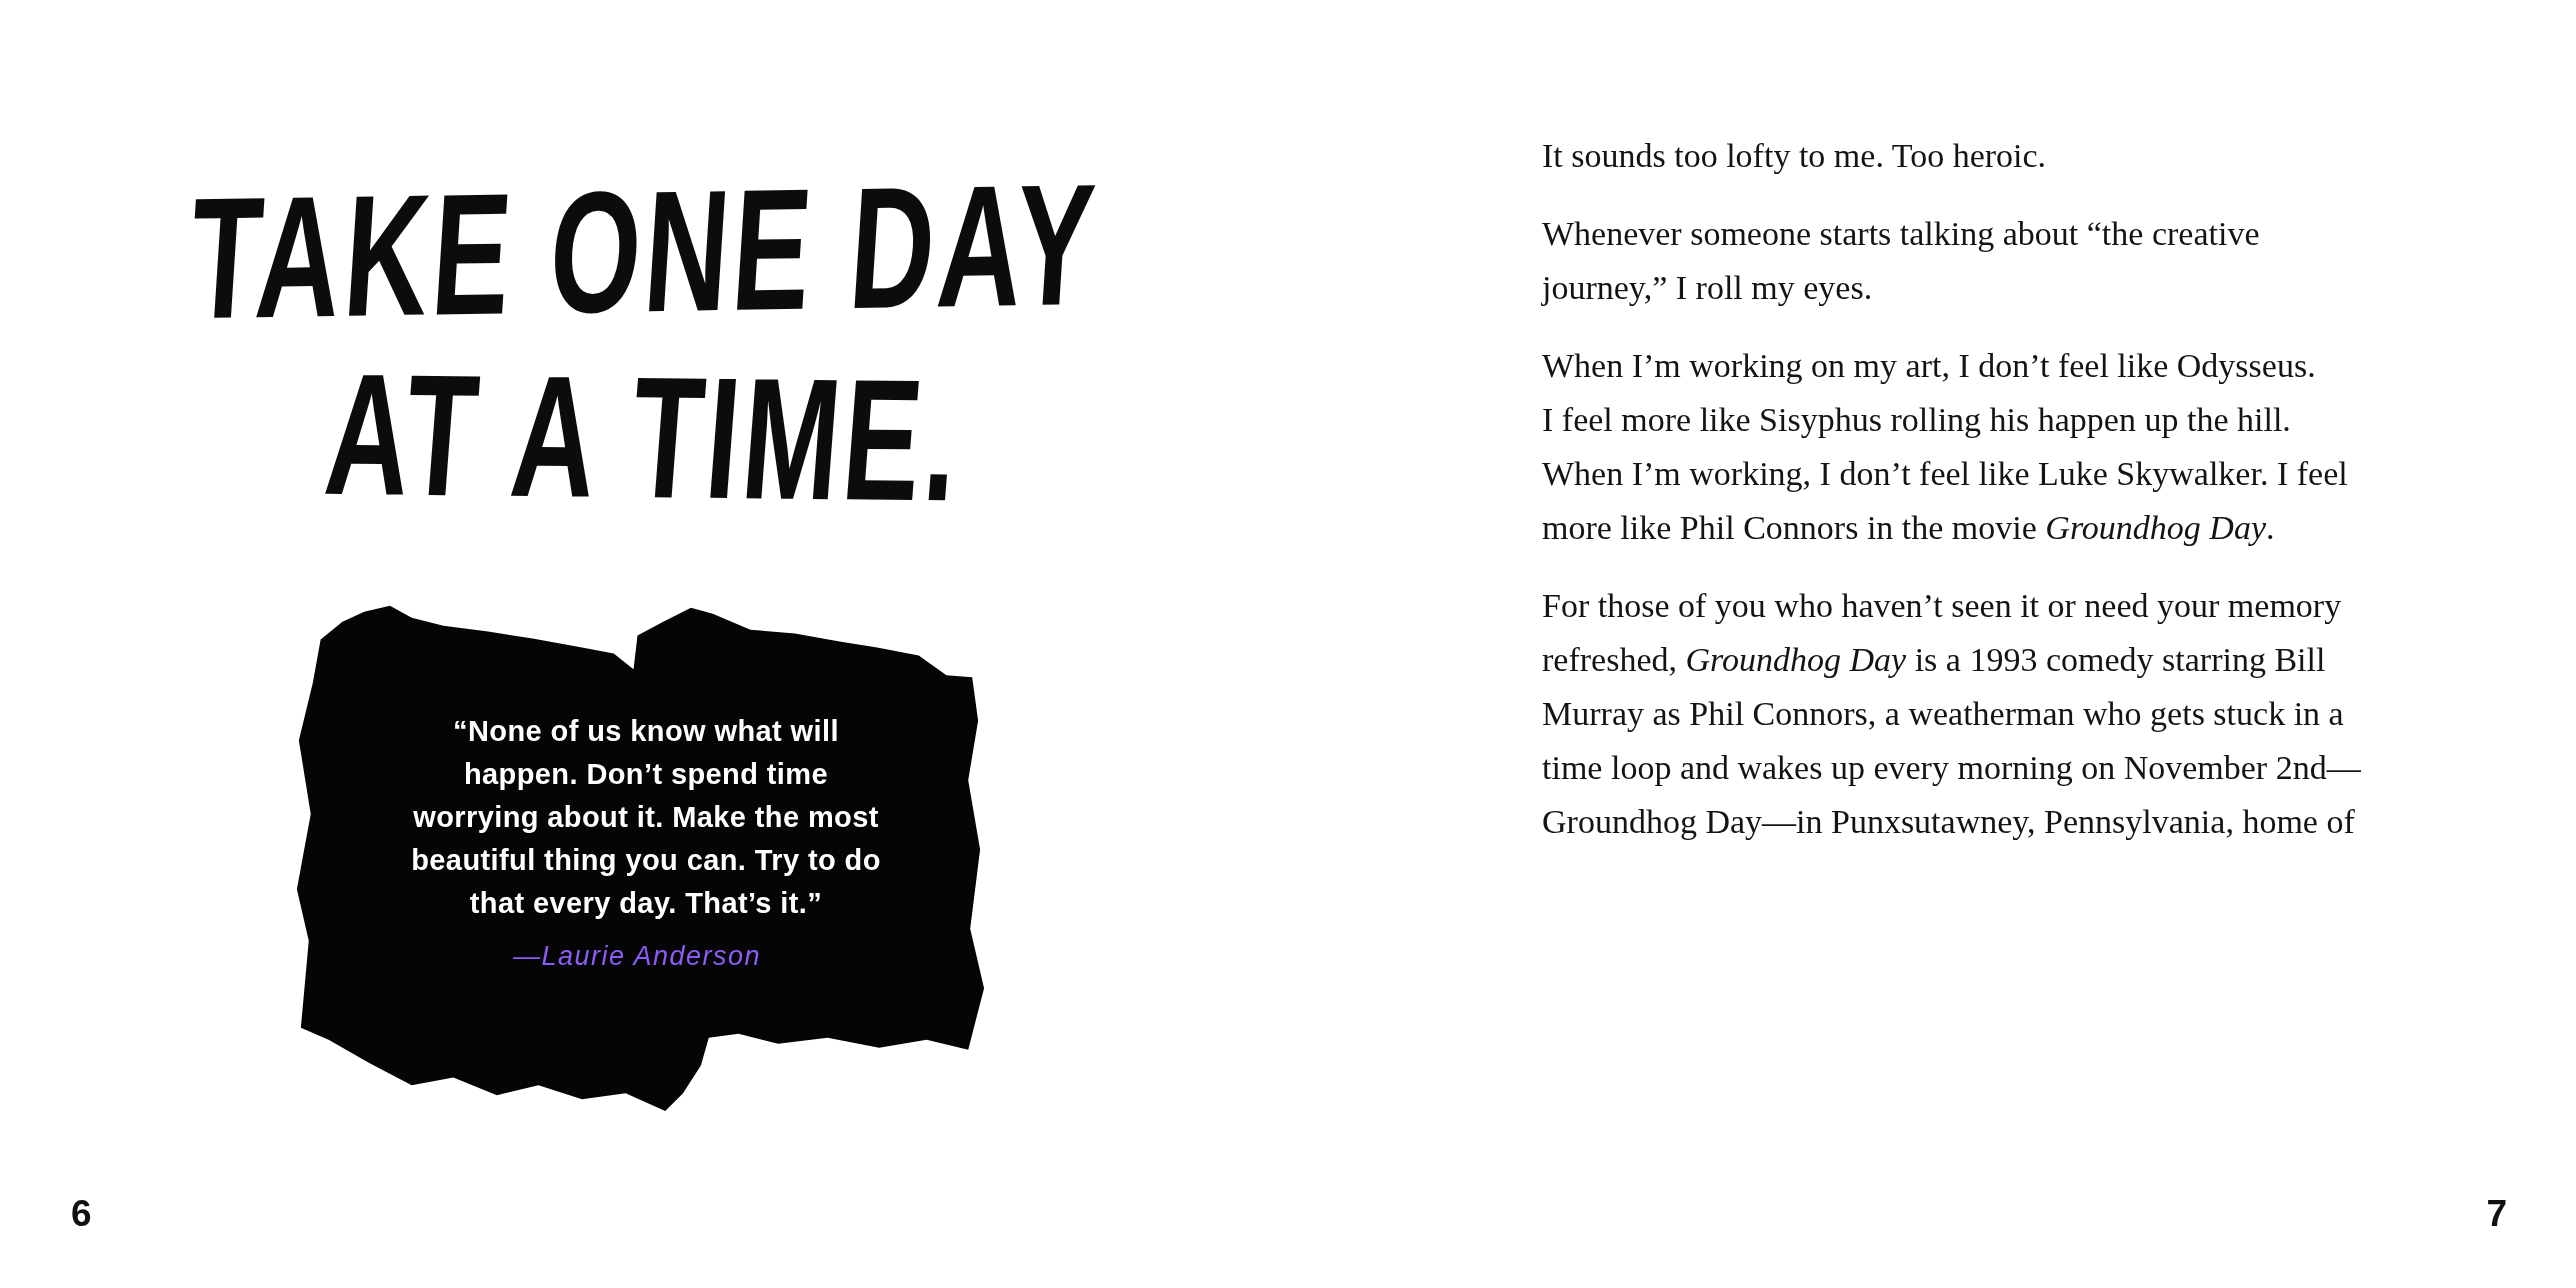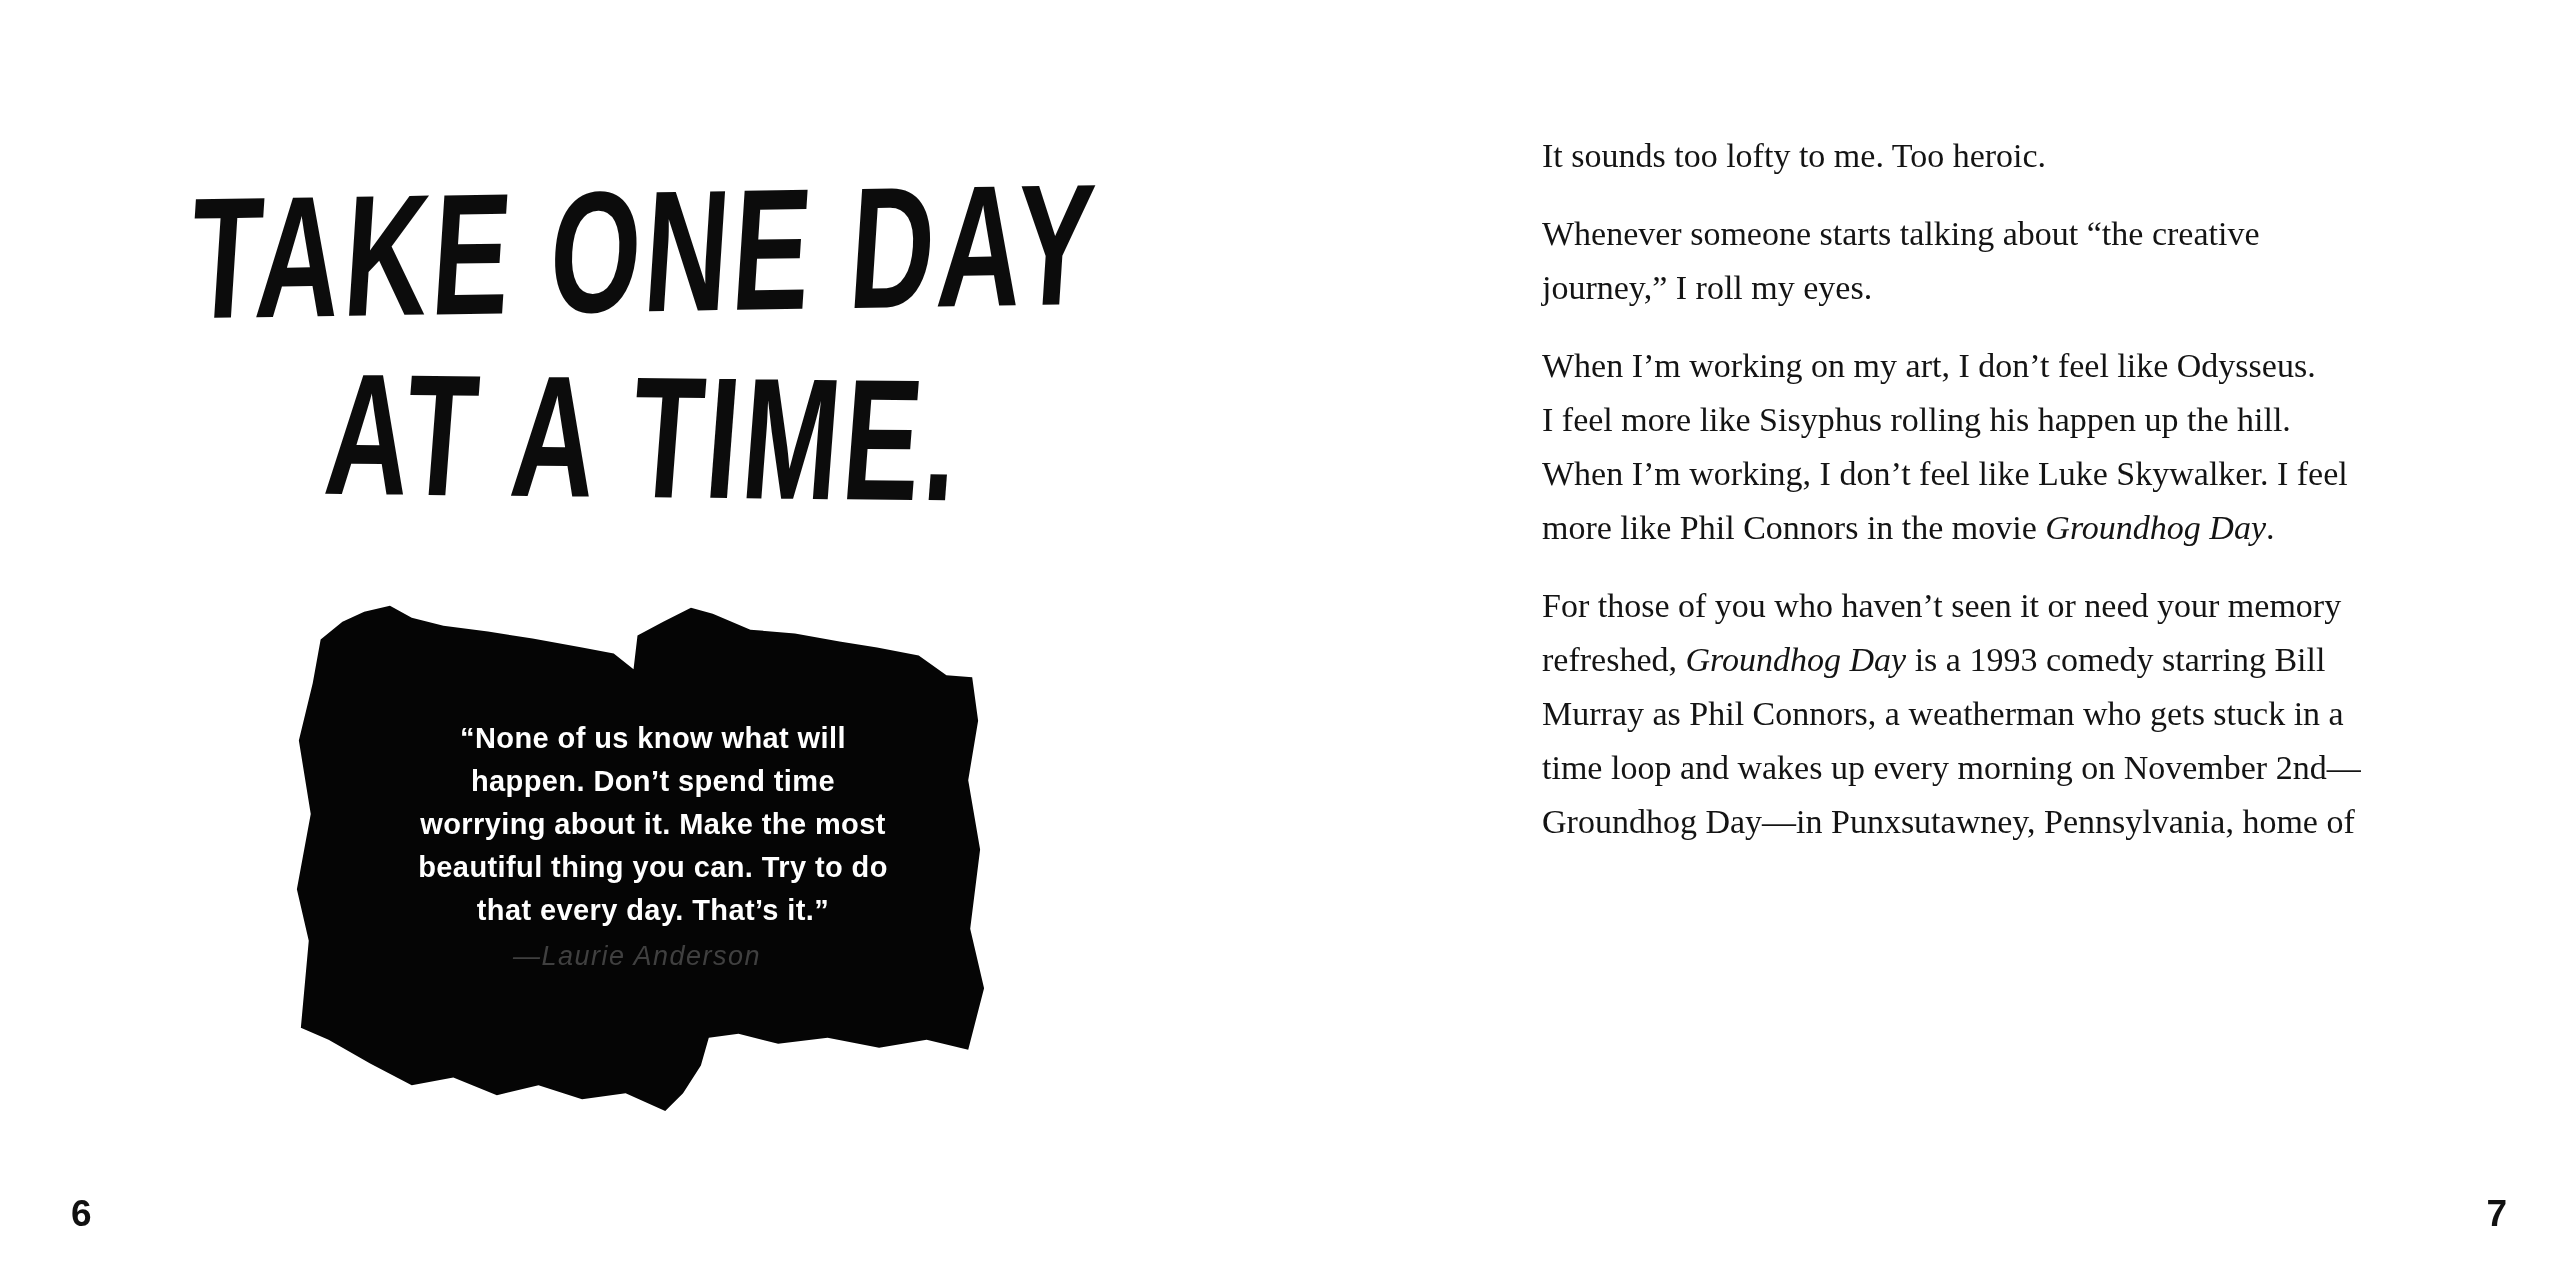--- a/index.html
+++ b/index.html
@@ -81,21 +81,21 @@
   .quote-attribution {
     position: absolute;
     left: 10px;
     top: 349px;
     width: 684px;
     font-family: "Liberation Sans", sans-serif;
     font-style: italic;
     font-weight: 400;
     font-size: 27px;
     letter-spacing: 1.5px;
-    color: #404040;
+    color: #8b5cf6;
     text-align: center;
   }
 
   
   .body-text {
     position: absolute;
     left: 254px;
     top: 129px;
     width: 1020px;
   }
@@ -135,21 +135,21 @@
     <figure class="quote-block" style="margin:0;">
       <svg class="torn-svg" viewBox="0 0 712 532" preserveAspectRatio="none">
         <polygon points="36,48 58,30 80,20 106,14 128,26 160,34 205,40 250,47 300,56 332,62 352,78
                   356,44 382,30 410,16 432,22 470,38 515,42 560,50 598,56 640,64 668,84 694,86
                   700,130 690,190 702,260 692,340 706,400 690,462
                   648,452 600,460 548,450 498,456 458,446 428,450
                   420,478 402,506 384,524
                   344,506 300,512 256,498 214,508 170,490 128,498 86,476 44,452 16,440
                   24,352 12,300 26,224 14,150 28,92" fill="#050505"></polygon>
       </svg>
-      <blockquote class="quote-text" style="margin:16px;">“None of us know what will
+      <blockquote class="quote-text" style="margin:9px;">“None of us know what will
 happen. Don’t spend time
 worrying about it. Make the most
 beautiful thing you can. Try to do
 that every day. That’s it.”</blockquote>
       <figcaption class="quote-attribution">—Laurie Anderson</figcaption>
     </figure>
 
     <div class="page-number pn-left">6</div>
   </section>
 

